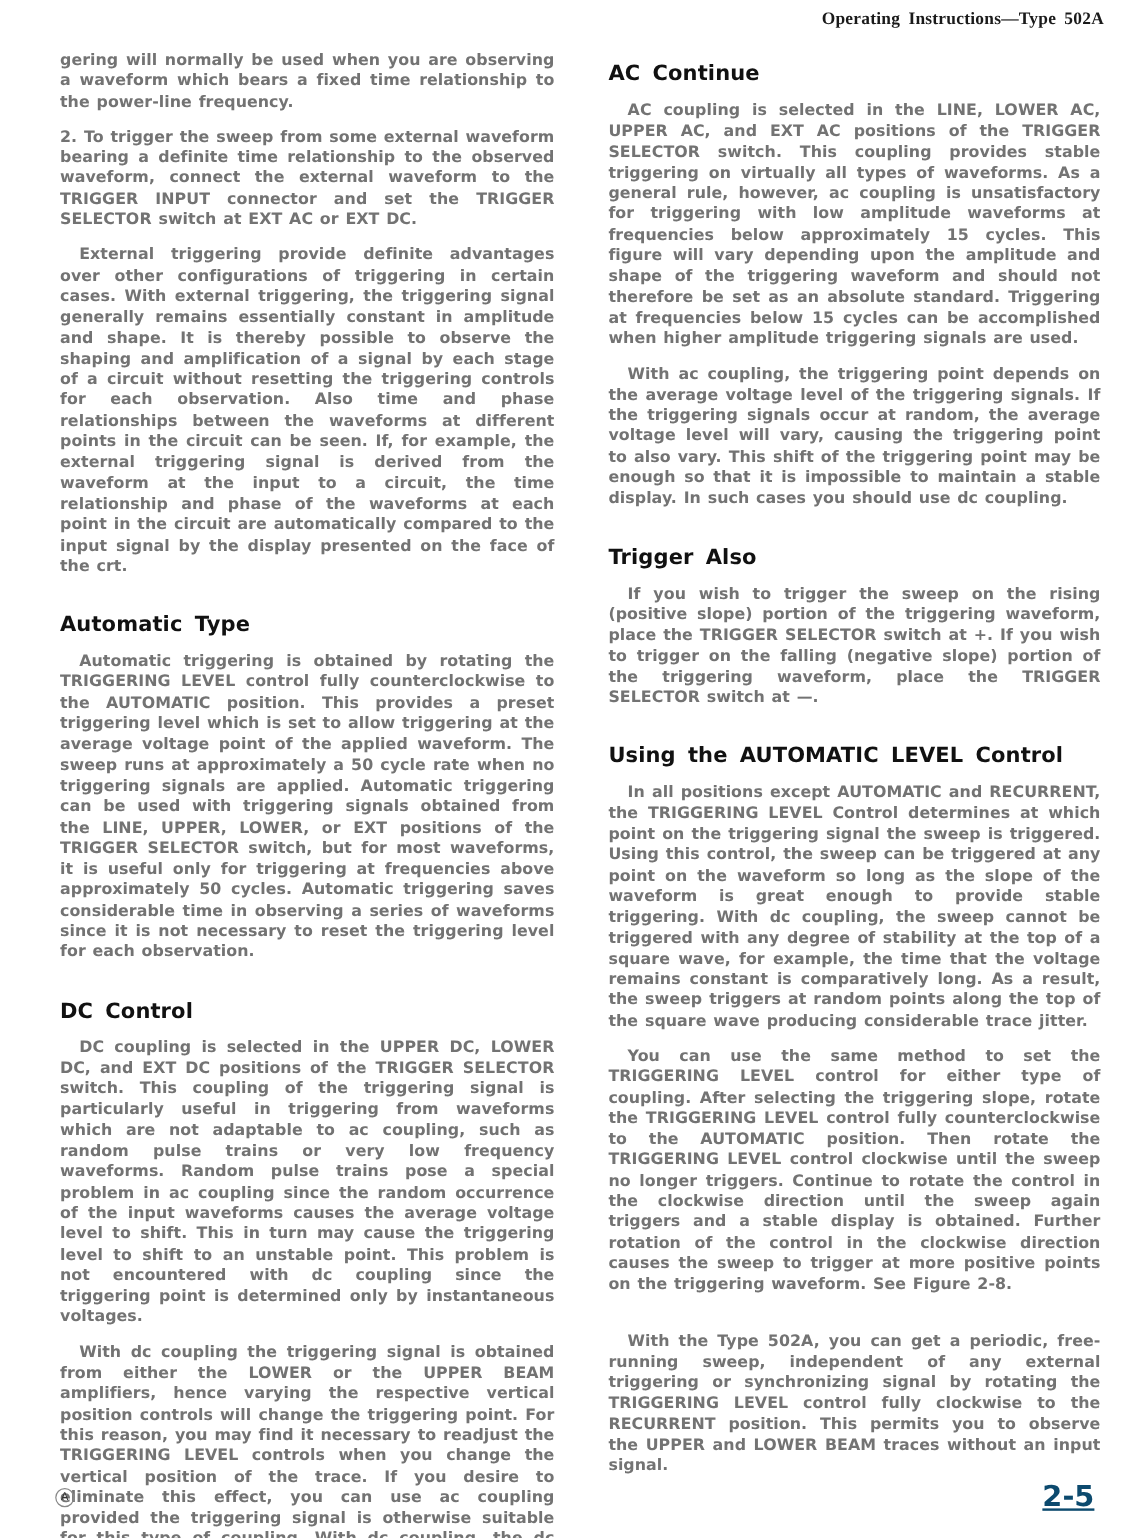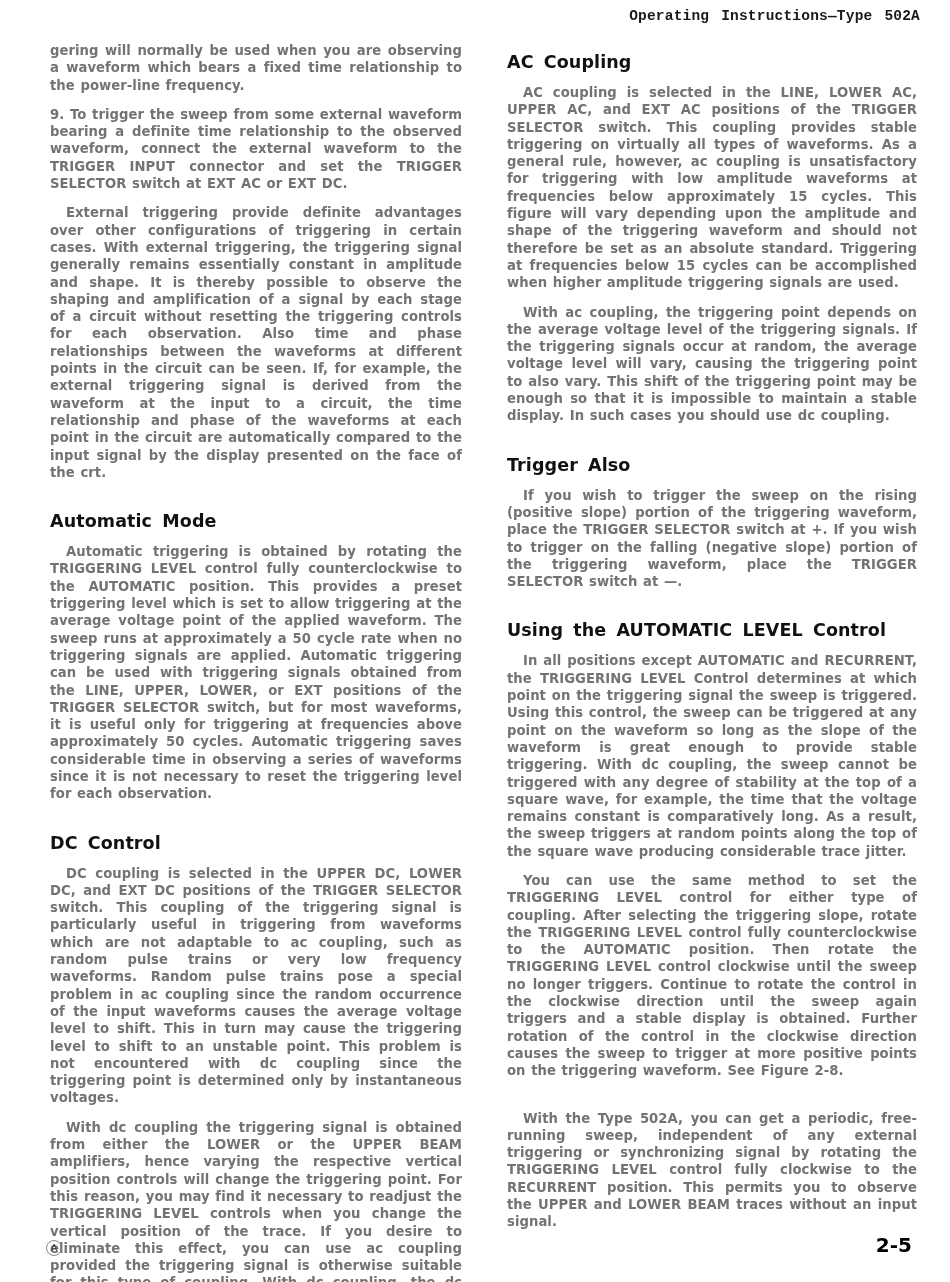--- a/index.html
+++ b/index.html
@@ -2,21 +2,21 @@
 <html><head>
   <meta charset="utf-8">
   <style>
     html, body { margin: 0; padding: 0; background: #ffffff; }
     body {
       width: 950px; height: 1282px; position: relative; overflow: hidden;
       font-family: "DejaVu Sans", sans-serif; color: #1a1a1a;
     }
     .running-header {
       position: absolute; top: 8px; right: 30px;
-      font-family: Liberation Mono, monospace; font-weight: bold;
+      font-family: Liberation Serif, serif; font-weight: bold;
       font-size: 14.5px; letter-spacing: 0.2px; word-spacing: 3px;
     }
     .col { position: absolute; top: 0; }
     .col-left { left: 50px; width: 412px; top: 42px; }
     .col-right { left: 507px; width: 410px; top: 52px; }
     p.body {
       margin: 0 0 12px 0; font-size: 13.2px; line-height: 17.3px;
       text-align: justify; text-indent: 16px; color: #737373;
       word-spacing: 1px; letter-spacing: 0.05px;
       font-family: "DejaVu Sans", sans-serif;
@@ -30,46 +30,47 @@
     }
     .gap-auto { height: 18px; }
     .footer-mark {
       position: absolute; left: 46px; top: 1240px;
       width: 14px; height: 14px; border: 1px solid #888; border-radius: 50%;
       font-size: 9px; line-height: 14px; text-align: center; color: #333;
       font-family: "DejaVu Sans", sans-serif;
     }
     .page-number {
       position: absolute; right: 38px; top: 1233px;
-      font-size: 20px; font-weight: bold; color: #000000;
+      font-size: 24px; font-weight: bold; color: #0c4a6e;
       font-family: "DejaVu Sans", sans-serif;
+      text-decoration: underline;
     }
   </style>
 </head>
 <body>
 
 <div class="running-header">Operating Instructions—Type 502A</div>
 
 <div class="col col-left">
   <p class="body noindent">gering will normally be used when you are observing a waveform which bears a fixed time relationship to the power-line frequency.</p>
-  <p class="body noindent">9. To trigger the sweep from some external waveform bearing a definite time relationship to the observed waveform, connect the external waveform to the TRIGGER INPUT connector and set the TRIGGER SELECTOR switch at EXT AC or EXT DC.</p>
+  <p class="body noindent">2. To trigger the sweep from some external waveform bearing a definite time relationship to the observed waveform, connect the external waveform to the TRIGGER INPUT connector and set the TRIGGER SELECTOR switch at EXT AC or EXT DC.</p>
   <p class="body">External triggering provide definite advantages over other configurations of triggering in certain cases. With external triggering, the triggering signal generally remains essentially constant in amplitude and shape. It is thereby possible to observe the shaping and amplification of a signal by each stage of a circuit without resetting the triggering controls for each observation. Also time and phase relationships between the waveforms at different points in the circuit can be seen. If, for example, the external triggering signal is derived from the waveform at the input to a circuit, the time relationship and phase of the waveforms at each point in the circuit are automatically compared to the input signal by the display presented on the face of the crt.</p>
   <div class="gap-auto"></div>
 
-  <h2 class="section">Automatic Mode</h2>
+  <h2 class="section">Automatic Type</h2>
   <p class="body">Automatic triggering is obtained by rotating the TRIGGERING LEVEL control fully counterclockwise to the AUTOMATIC position. This provides a preset triggering level which is set to allow triggering at the average voltage point of the applied waveform. The sweep runs at approximately a 50 cycle rate when no triggering signals are applied. Automatic triggering can be used with triggering signals obtained from the LINE, UPPER, LOWER, or EXT positions of the TRIGGER SELECTOR switch, but for most waveforms, it is useful only for triggering at frequencies above approximately 50 cycles. Automatic triggering saves considerable time in observing a series of waveforms since it is not necessary to reset the triggering level for each observation.</p>
   <div class="gap-auto"></div>
 
   <h2 class="section">DC Control</h2>
   <p class="body">DC coupling is selected in the UPPER DC, LOWER DC, and EXT DC positions of the TRIGGER SELECTOR switch. This coupling of the triggering signal is particularly useful in triggering from waveforms which are not adaptable to ac coupling, such as random pulse trains or very low frequency waveforms. Random pulse trains pose a special problem in ac coupling since the random occurrence of the input waveforms causes the average voltage level to shift. This in turn may cause the triggering level to shift to an unstable point. This problem is not encountered with dc coupling since the triggering point is determined only by instantaneous voltages.</p>
   <p class="body">With dc coupling the triggering signal is obtained from either the LOWER or the UPPER BEAM amplifiers, hence varying the respective vertical position controls will change the triggering point. For this reason, you may find it necessary to readjust the TRIGGERING LEVEL controls when you change the vertical position of the trace. If you desire to eliminate this effect, you can use ac coupling provided the triggering signal is otherwise suitable for this type of coupling. With dc coupling, the dc level of external triggering signals will also affect the triggering point. Generally, when the triggering signal is small compared to its dc level, ac coupling should be used.</p>
 </div>
 
 <div class="col col-right">
-  <h2 class="section">AC Coupling</h2>
+  <h2 class="section">AC Continue</h2>
   <p class="body">AC coupling is selected in the LINE, LOWER AC, UPPER AC, and EXT AC positions of the TRIGGER SELECTOR switch. This coupling provides stable triggering on virtually all types of waveforms. As a general rule, however, ac coupling is unsatisfactory for triggering with low amplitude waveforms at frequencies below approximately 15 cycles. This figure will vary depending upon the amplitude and shape of the triggering waveform and should not therefore be set as an absolute standard. Triggering at frequencies below 15 cycles can be accomplished when higher amplitude triggering signals are used.</p>
   <p class="body">With ac coupling, the triggering point depends on the average voltage level of the triggering signals. If the triggering signals occur at random, the average voltage level will vary, causing the triggering point to also vary. This shift of the triggering point may be enough so that it is impossible to maintain a stable display. In such cases you should use dc coupling.</p>
   <div class="gap-auto"></div>
 
   <h2 class="section">Trigger Also</h2>
   <p class="body">If you wish to trigger the sweep on the rising (positive slope) portion of the triggering waveform, place the TRIGGER SELECTOR switch at +. If you wish to trigger on the falling (negative slope) portion of the triggering waveform, place the TRIGGER SELECTOR switch at —.</p>
   <div class="gap-auto"></div>
 
   <h2 class="section">Using the AUTOMATIC LEVEL Control</h2>
   <p class="body">In all positions except AUTOMATIC and RECURRENT, the TRIGGERING LEVEL Control determines at which point on the triggering signal the sweep is triggered. Using this control, the sweep can be triggered at any point on the waveform so long as the slope of the waveform is great enough to provide stable triggering. With dc coupling, the sweep cannot be triggered with any degree of stability at the top of a square wave, for example, the time that the voltage remains constant is comparatively long. As a result, the sweep triggers at random points along the top of the square wave producing considerable trace jitter.</p>

